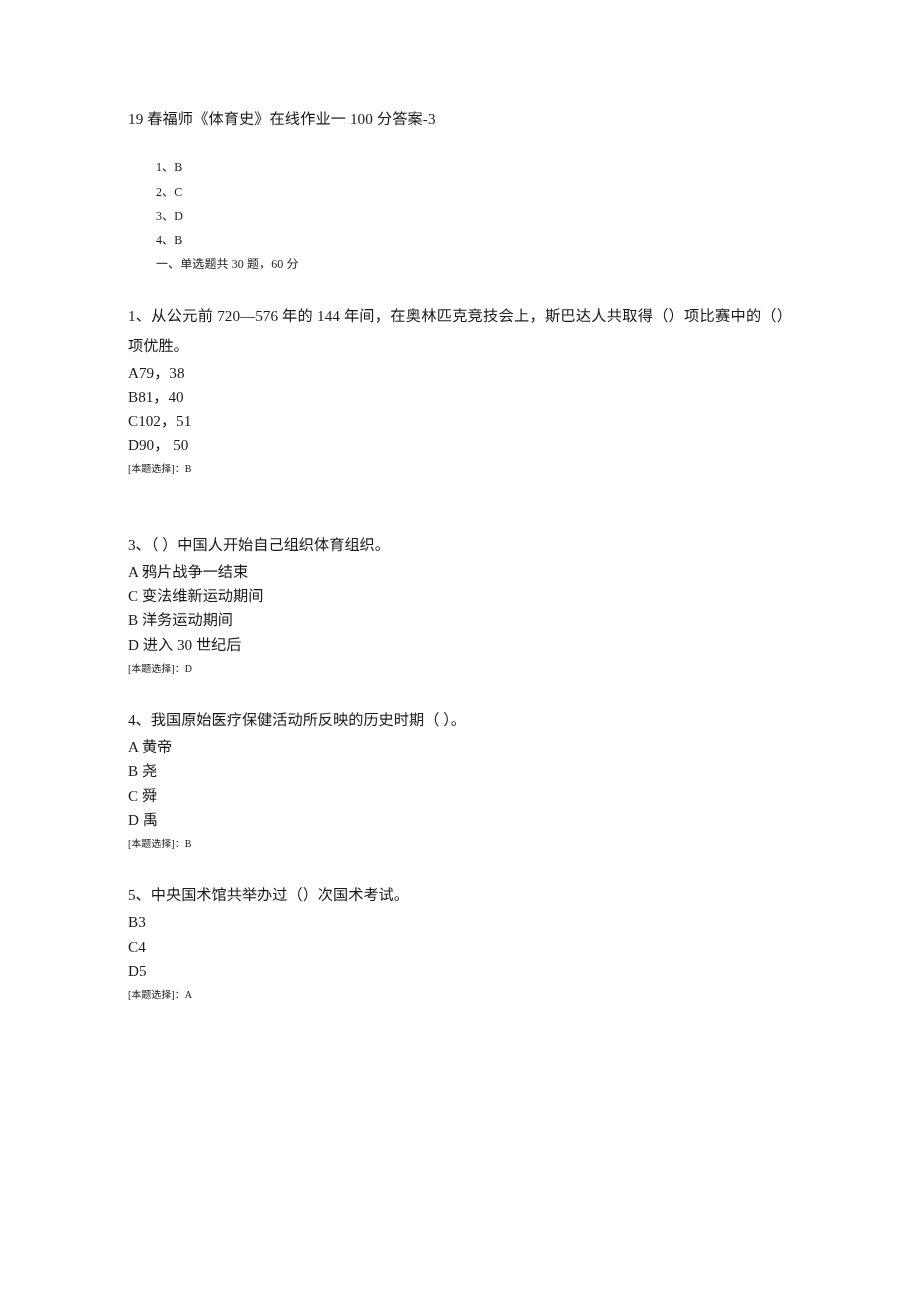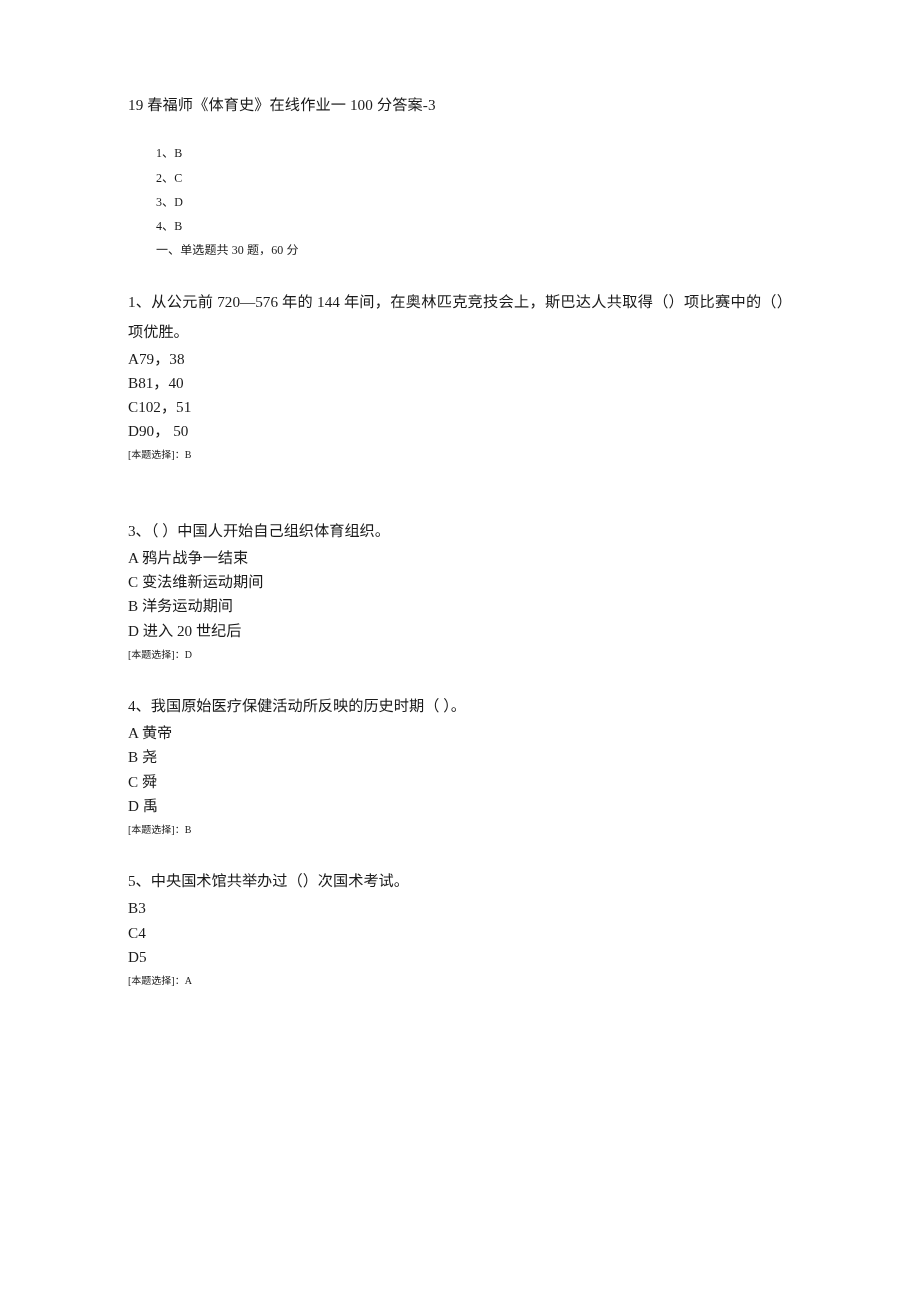--- a/index.html
+++ b/index.html
@@ -21,21 +21,21 @@
     position: absolute;
     left: 0;
     top: 0;
     width: 920px;
     height: 1302px;
     background: #ffffff;
   }
   .doc-body {
     position: absolute;
     left: 128px;
-    top: 93px;
+    top: 107px;
     width: 664px;
   }
   .line {
     font-size: 15.2px;
     line-height: 24.2px;
     white-space: pre-wrap;
     word-break: break-word;
     letter-spacing: 0.1px;
     margin: 0;
   }
@@ -109,21 +109,21 @@
     <div class="spacer"></div>
 
 
     <div class="spacer"></div>
 
     <div class="question-block">
       <div class="q-stem">3、（ ）中国人开始自己组织体育组织。</div>
       <div class="q-option">A 鸦片战争一结束</div>
       <div class="q-option">C 变法维新运动期间</div>
       <div class="q-option">B 洋务运动期间</div>
-      <div class="q-option">D 进入 20 世纪后</div>
+      <div class="q-option">D 进入 30 世纪后</div>
       <div class="q-answer">[本题选择]：D</div>
     </div>
 
     <div class="spacer"></div>
 
     <div class="question-block">
       <div class="q-stem">4、我国原始医疗保健活动所反映的历史时期（ ）。</div>
       <div class="q-option">A 黄帝</div>
       <div class="q-option">B 尧</div>
       <div class="q-option">C 舜</div>

